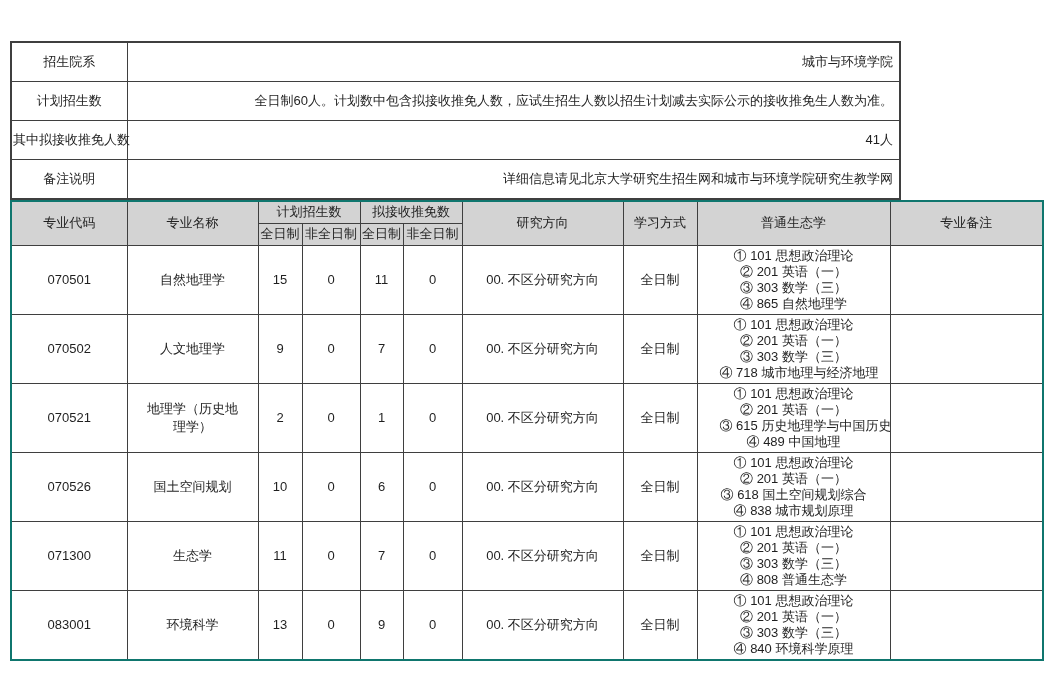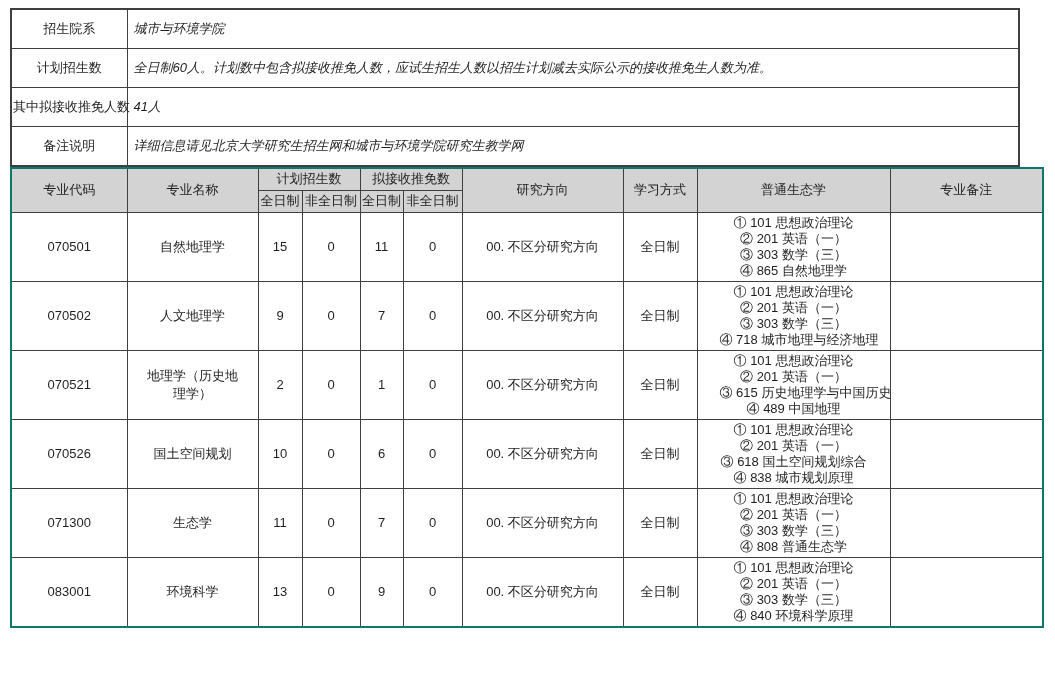--- a/index.html
+++ b/index.html
@@ -10,39 +10,39 @@
     font-family: "Liberation Sans", sans-serif;
     color: #1f1f1f;
     overflow: hidden;
   }
   .page { padding: 8px 0 0 10px; }
 
   table { border-collapse: collapse; table-layout: fixed; }
 
   
   .info-table {
-    width: 1010px;
+    width: 891px;
     border: 2px solid #3f3f3f;
+    margin-top: 33px;
   }
   .info-table td {
     border: 1px solid #3f3f3f;
     height: 31px;
     font-size: 13px;
     vertical-align: middle;
   }
   .info-label {
     width: 116px;
     text-align: center;
     white-space: nowrap;
     padding: 0 1px;
   }
   .info-value {
-    text-align: left;
+    text-align: right;
     padding: 10px 6px;
-    font-style: italic;
   }
 
   
   .page-title {
     width: 1033px;
     text-align: center;
     font-size: 17px;
     font-weight: bold;
     margin: 30px 0 26px 0;
     letter-spacing: 1px;

